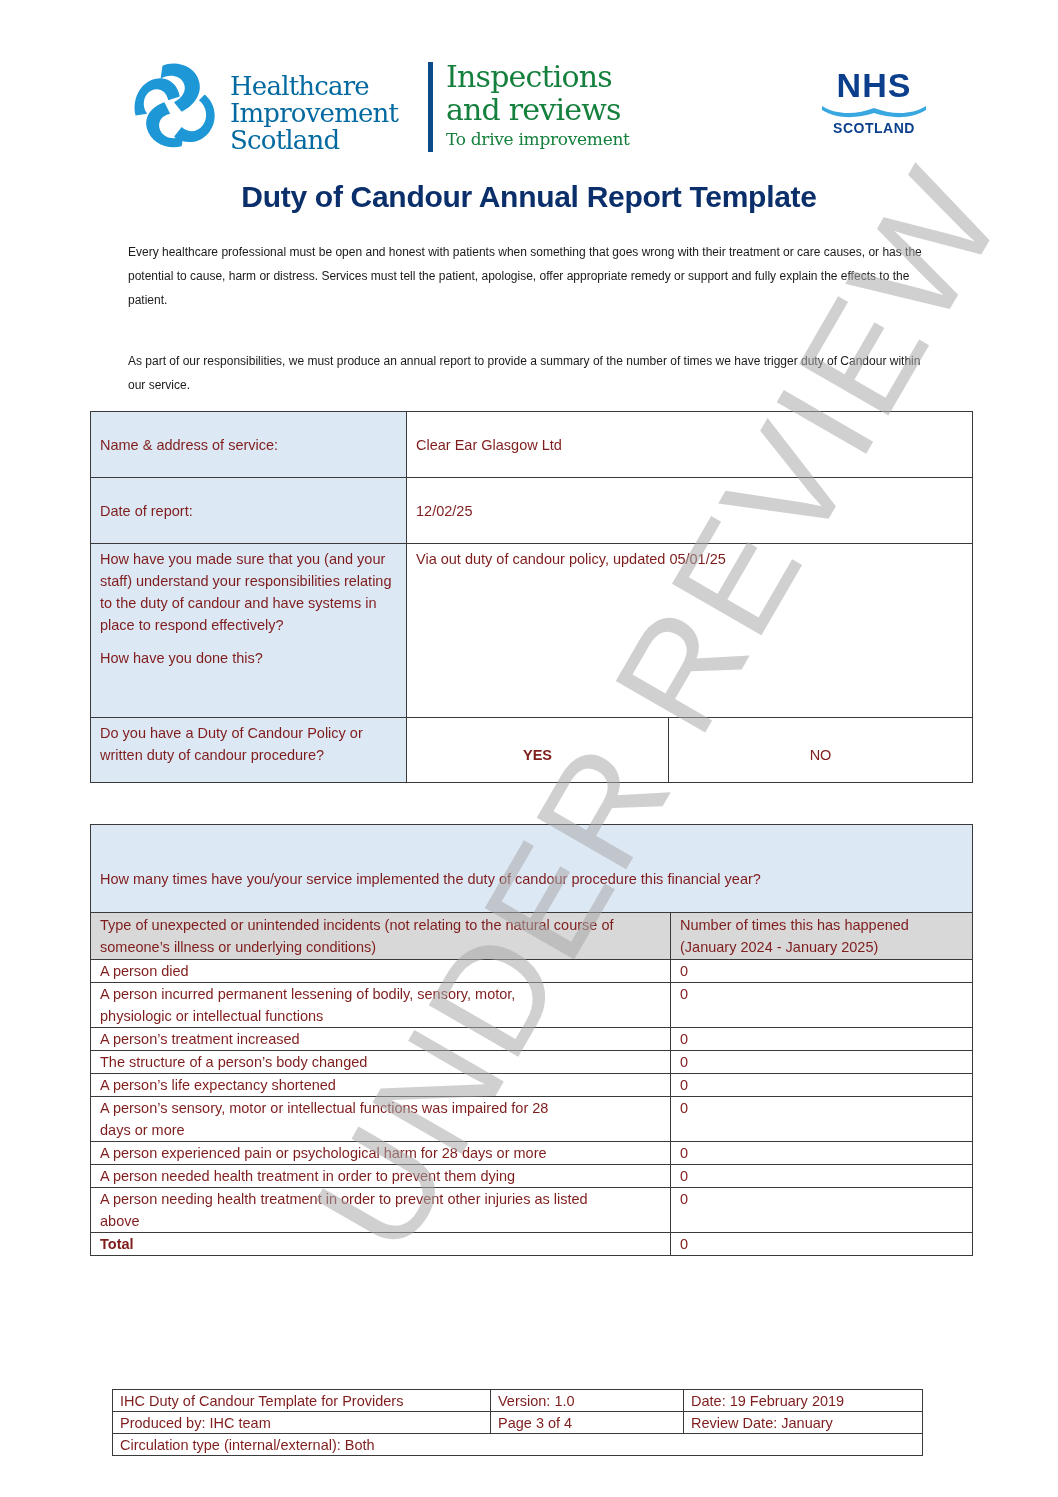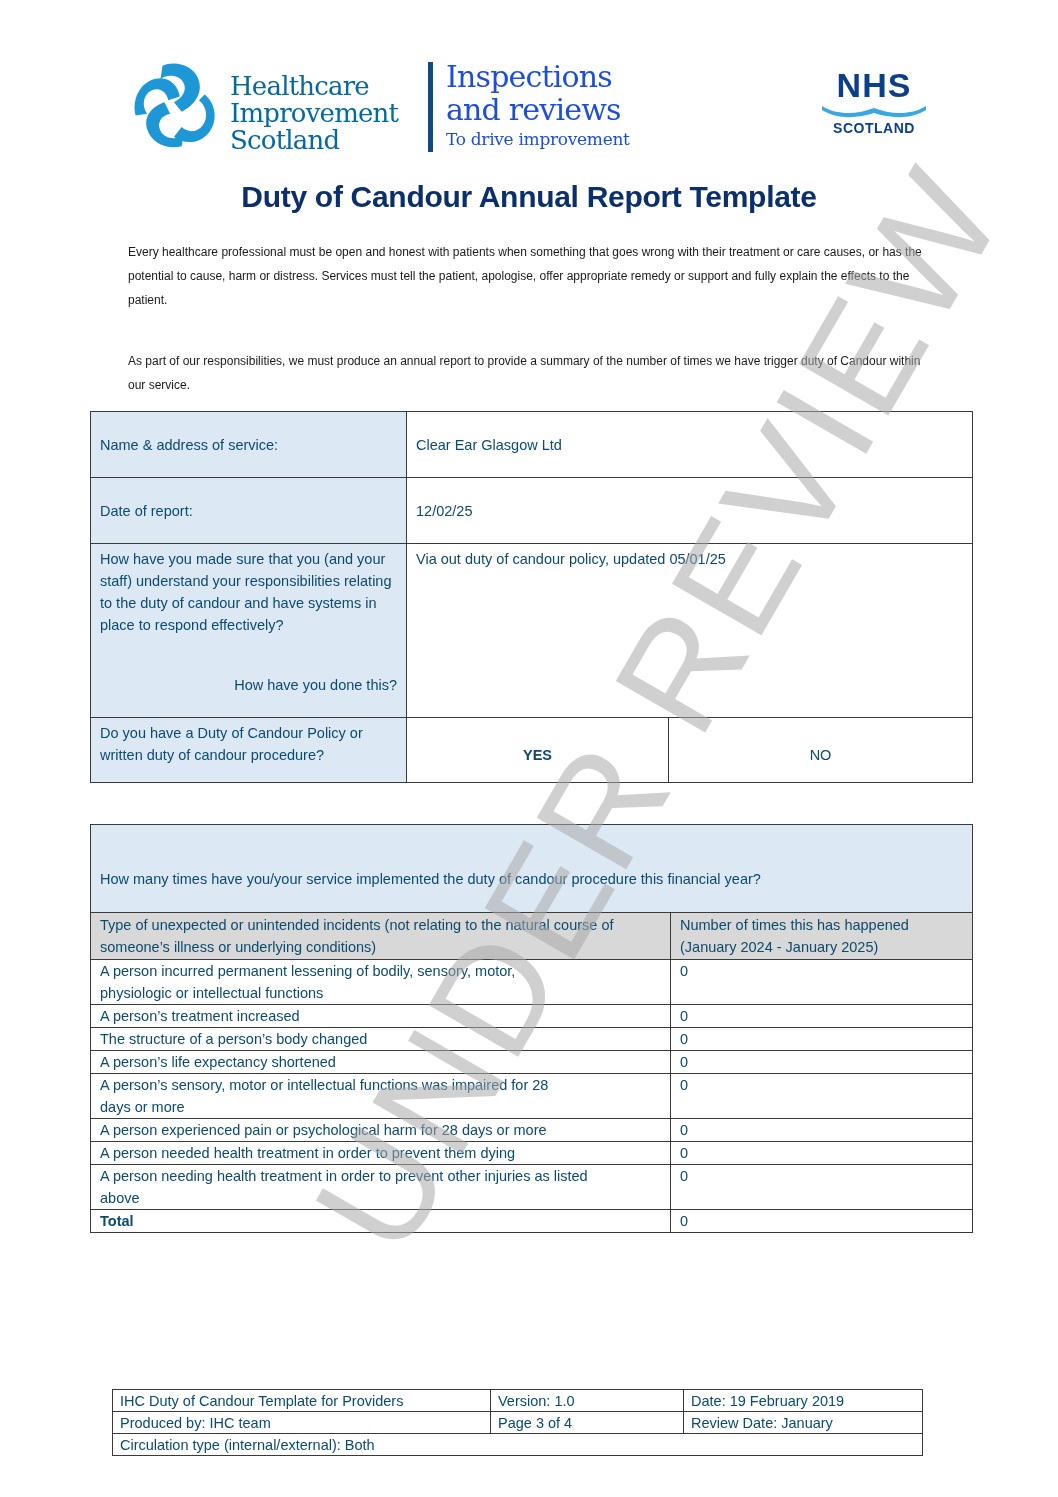--- a/index.html
+++ b/index.html
@@ -4,36 +4,36 @@
   <style>
     * { box-sizing: border-box; margin: 0; padding: 0; }
     html, body { width: 1058px; height: 1497px; background: #ffffff; }
     body { position: relative; font-family: "Liberation Sans", sans-serif; color: #111; overflow: hidden; }
 
     
     .his-logo { position: absolute; left: 126px; top: 58px; display: flex; align-items: flex-start; }
     .his-mark { width: 96px; height: 96px; }
     .his-name { margin-left: 8px; margin-top: 15px; font-family: "DejaVu Serif", serif; color: #0369a1; font-size: 26px; line-height: 27px; letter-spacing: -0.8px; }
     .his-divider { position: absolute; left: 428px; top: 62px; width: 5px; height: 90px; background: #0d4a8a; }
-    .insp { position: absolute; left: 446px; top: 60px; font-family: "DejaVu Serif", serif; color: #1d4ed8; }
+    .insp { position: absolute; left: 446px; top: 60px; font-family: "DejaVu Serif", serif; color: #15803d; }
     .insp .l1, .insp .l2 { font-size: 30px; line-height: 33px; letter-spacing: -0.8px; }
     .insp .l3 { font-size: 17px; line-height: 22px; margin-top: 2px; letter-spacing: -0.3px; }
 
     .nhs-logo { position: absolute; left: 818px; top: 68px; width: 112px; text-align: center; }
     .nhs-text { font-family: "Liberation Sans", sans-serif; font-weight: bold; font-size: 34px; color: #0b3f8c; line-height: 34px; letter-spacing: 1px; }
     .nhs-wave { display: block; margin: 0 auto; width: 112px; height: 18px; }
     .nhs-scot { font-family: "Liberation Sans", sans-serif; font-weight: bold; font-size: 14px; color: #0b3f8c; letter-spacing: 0.5px; margin-top: 0px; }
 
     .doc-title { position: absolute; left: 0; right: 0; top: 180px; text-align: center; font-family: "Liberation Sans", sans-serif; font-weight: bold; font-size: 30px; color: #0b2f6b; letter-spacing: -0.3px; }
 
     .intro { position: absolute; left: 128px; width: 800px; font-size: 12px; line-height: 24px; color: #1a1a1a; }
     .intro.p1 { top: 240px; }
     .intro.p2 { top: 349px; }
 
-    table { border-collapse: collapse; position: absolute; font-size: 14.5px; color: #0c4a6e; }
+    table { border-collapse: collapse; position: absolute; font-size: 14.5px; color: #7f1d1d; }
     td { border: 1.5px solid #3a3a3a; vertical-align: top; }
 
     
     .svc { left: 90px; top: 411px; width: 883px; }
     .svc td.lbl { background: #dde8f5; width: 316px; padding: 4px 9px; line-height: 22px; }
     .svc td.val { padding: 4px 9px; line-height: 22px; }
     .svc tr.r1 td, .svc tr.r2 td { height: 66px; vertical-align: middle; }
     .svc tr.r3 td { height: 174px; }
     .svc tr.r4 td { height: 65px; }
     .svc td.yes { text-align: center; font-weight: bold; vertical-align: middle; width: 262px; padding-top: 10px; }
@@ -99,41 +99,45 @@
     <td class="lbl">Name &amp; address of service:</td>
     <td class="val" colspan="2">Clear Ear Glasgow Ltd</td>
   </tr>
   <tr class="r2">
     <td class="lbl">Date of report:</td>
     <td class="val" colspan="2">12/02/25</td>
   </tr>
   <tr class="r3">
     <td class="lbl">
       <div>How have you made sure that you (and your staff) understand your responsibilities relating to the duty of candour and have systems in place to respond effectively?</div>
-      <div style="margin-top:38px;text-align:right;">How have you done this?</div>
+      <div style="margin-top:11px;">How have you done this?</div>
     </td>
     <td class="val" colspan="2">Via out duty of candour policy, updated 05/01/25</td>
   </tr>
   <tr class="r4">
     <td class="lbl">Do you have a Duty of Candour Policy or written duty of candour procedure?</td>
     <td class="yes">YES</td>
     <td class="no">NO</td>
   </tr>
 </tbody>
   </table>
 
 <table class="inc">
   <tbody>
       <tr>
     <td class="q" colspan="2">How many times have you/your service implemented the duty of candour procedure this financial year?</td>
   </tr>
   <tr>
     <td class="hdr c1">Type of unexpected or unintended incidents (not relating to the natural course of someone’s illness or underlying conditions)</td>
     <td class="hdr">Number of times this has happened (January 2024  - January 2025)</td>
   </tr>
+  <tr>
+        <td class="c1">A person died</td>
+        <td>0</td>
+      </tr>
   <tr>
         <td class="c1" style="padding-right:120px;">A person incurred permanent lessening of bodily, sensory, motor, physiologic or intellectual functions</td>
         <td>0</td>
       </tr>
   <tr>
         <td class="c1">A person’s treatment increased</td>
         <td>0</td>
       </tr>
   <tr>
         <td class="c1">The structure of a person’s body changed</td>

